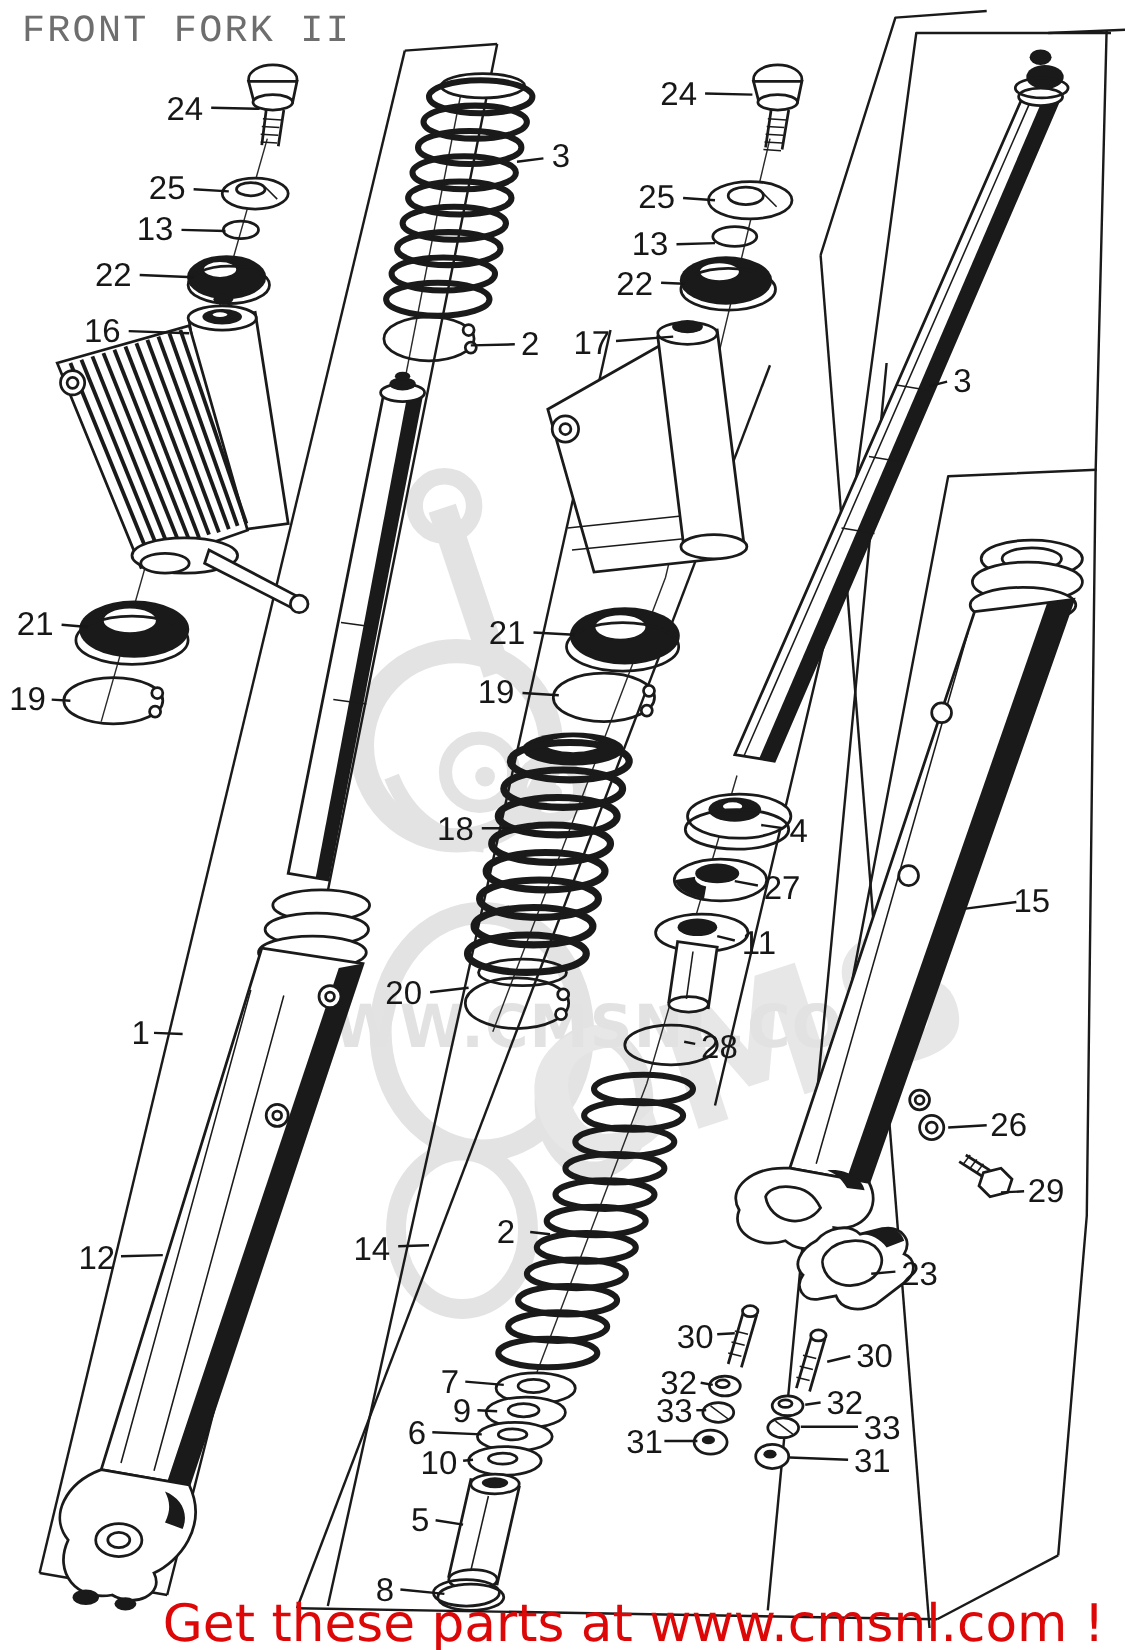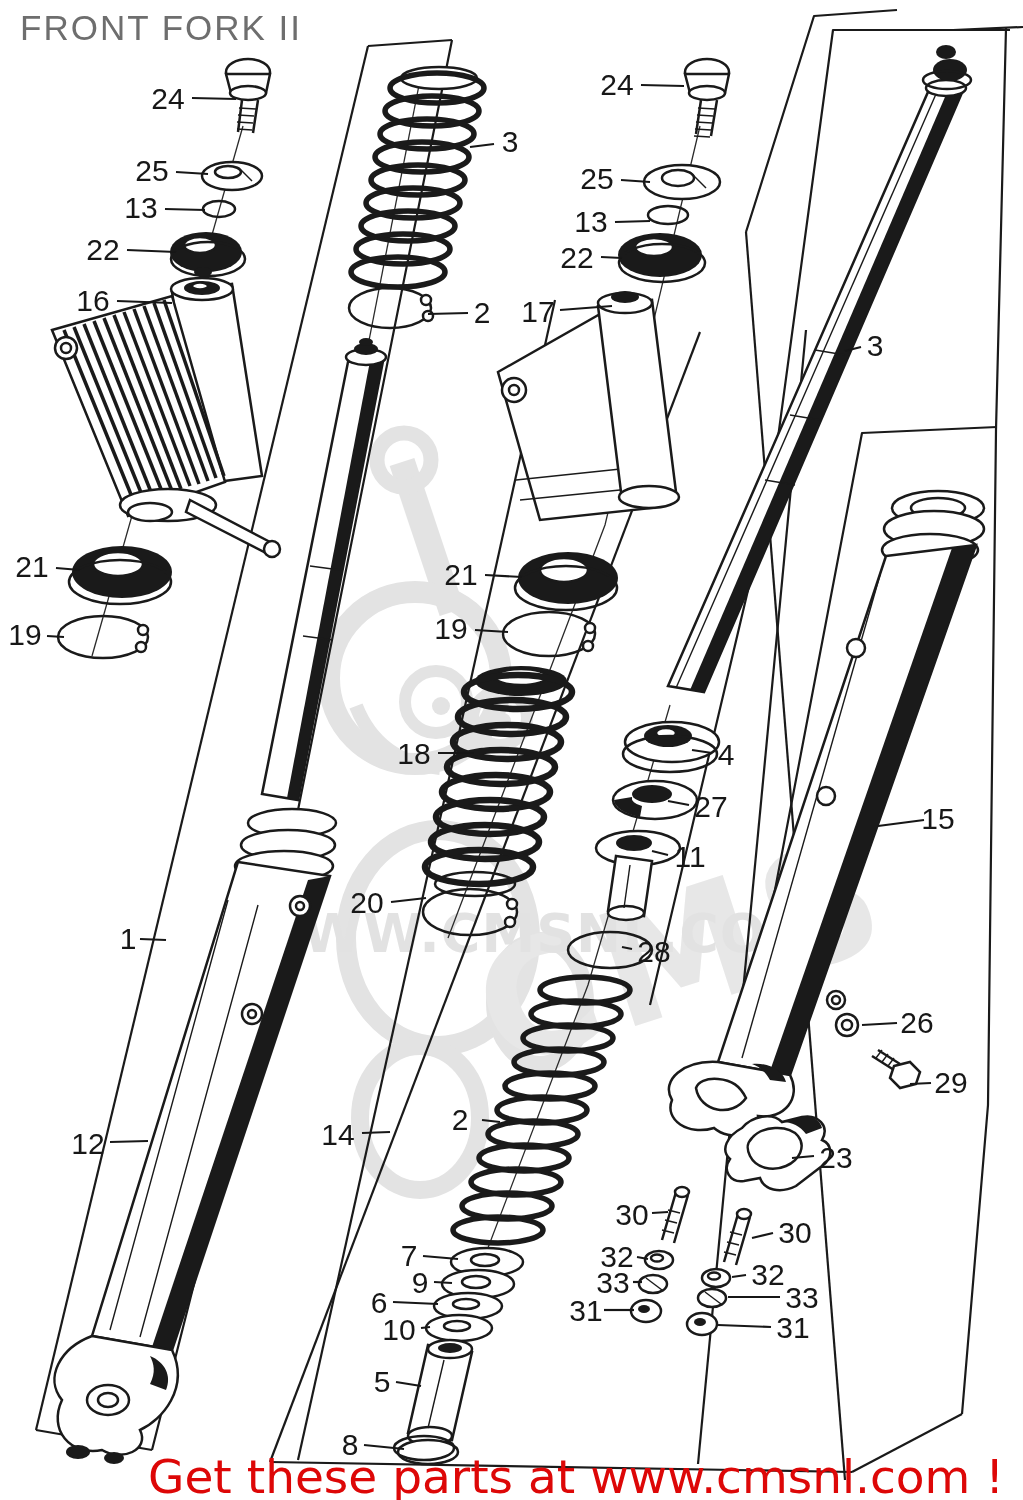--- a/index.html
+++ b/index.html
@@ -1,21 +1,21 @@
 <!DOCTYPE html>
 <html><head>
 <meta charset="utf-8">
 <style>
   html,body{margin:0;padding:0;}
   body{width:1023px;height:1500px;background:#ffffff;overflow:hidden;
        font-family:"Liberation Sans",sans-serif;position:relative;}
   #canvas{position:absolute;left:0;top:0;width:1023px;height:1500px;}
   #diagram{position:absolute;left:0;top:0;}
   .page-title{position:absolute;left:20px;top:8px;font-size:35px;color:#6e6e6e;
-       letter-spacing:2px;font-family:Liberation Sans, sans-serif;}
+       letter-spacing:2px;font-family:Liberation Mono, monospace;}
   .footer-text{position:absolute;left:148px;top:1449px;font-size:47px;color:#dd0707;
        white-space:nowrap;font-family:"DejaVu Sans","Liberation Sans",sans-serif;}
   .sheet{fill:none;stroke:#1a1a1a;stroke-width:2.2;stroke-linejoin:round;}
   .axis{fill:none;stroke:#2a2a2a;stroke-width:1.3;}
   .p{stroke:#1a1a1a;stroke-width:2.5;fill:#ffffff;}
   .pn{stroke:#1a1a1a;stroke-width:2.5;fill:none;}
   .coil{stroke:#1a1a1a;stroke-width:5.5;fill:none;}
   .coilb{stroke:#1a1a1a;stroke-width:6.5;fill:none;}
   .dark{fill:#1a1a1a;stroke:none;}
   .hatch{stroke:#1a1a1a;stroke-width:3.5;}

